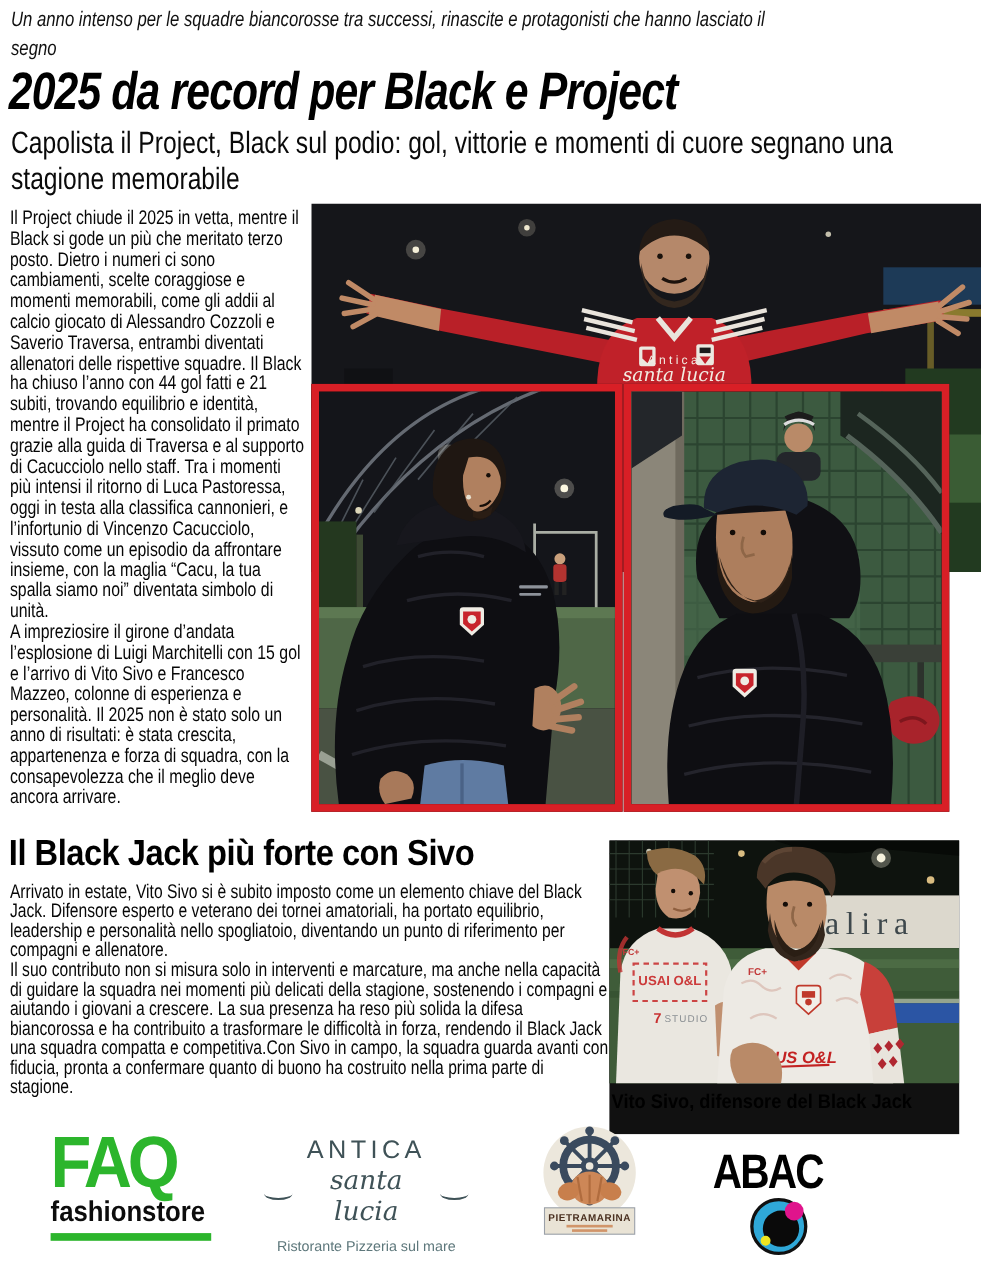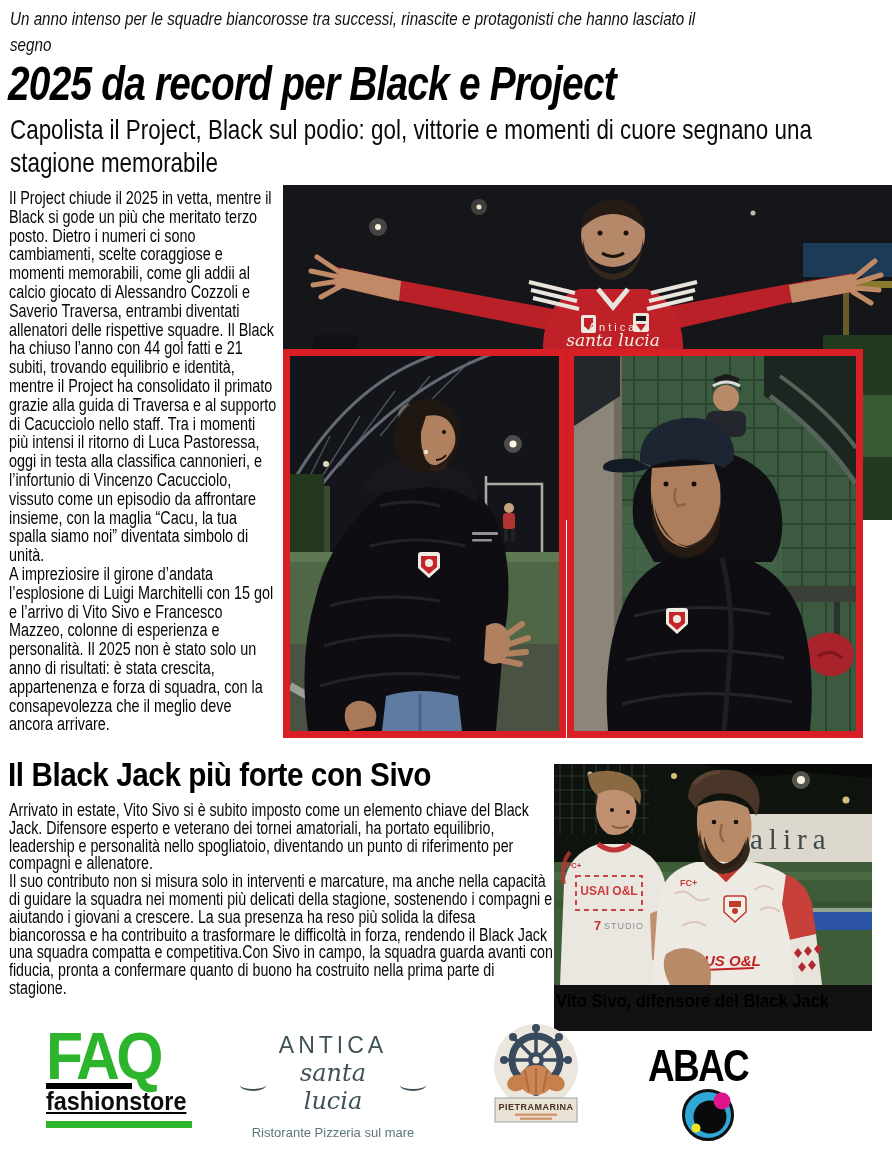--- a/index.html
+++ b/index.html
@@ -36,21 +36,21 @@
          transform:scaleX(0.79);transform-origin:left top;}
   .body2 p{margin:0;}
 
   .photo-sivo{position:absolute;left:554px;top:764px;width:318px;height:267px;background:#111;}
   .caption{position:absolute;left:556px;top:991px;font-size:18px;font-weight:bold;
            white-space:nowrap;transform:scaleX(0.92);transform-origin:left top;}
 
   .sponsors{position:absolute;left:0;top:1022px;width:892px;height:129px;}
 
   
-  .logo-faq{position:absolute;left:46px;top:6px;width:150px;text-decoration:underline;}
+  .logo-faq{position:absolute;left:46px;top:6px;width:150px;}
   .faq-name{font-size:66px;line-height:56px;font-weight:bold;letter-spacing:-4px;
             color:var(--faq_green,#2cb52c);transform:scaleX(0.92);transform-origin:left top;}
   .faq-tagline{font-size:26px;font-weight:bold;color:#0c0c0c;letter-spacing:0px;
                margin-top:2px;transform:scaleX(0.90);transform-origin:left top;white-space:nowrap;}
   .faq-bar{width:146px;height:7px;background:var(--faq_green,#2cb52c);margin-top:4px;}
 
   
   .logo-antica{position:absolute;left:238px;top:10px;width:190px;text-align:center;}
   .antica-line1{font-size:23px;letter-spacing:4px;color:var(--antica_slate,#3f5257);}
   .antica-line2-row{display:flex;align-items:center;justify-content:center;margin-top:0px;}

